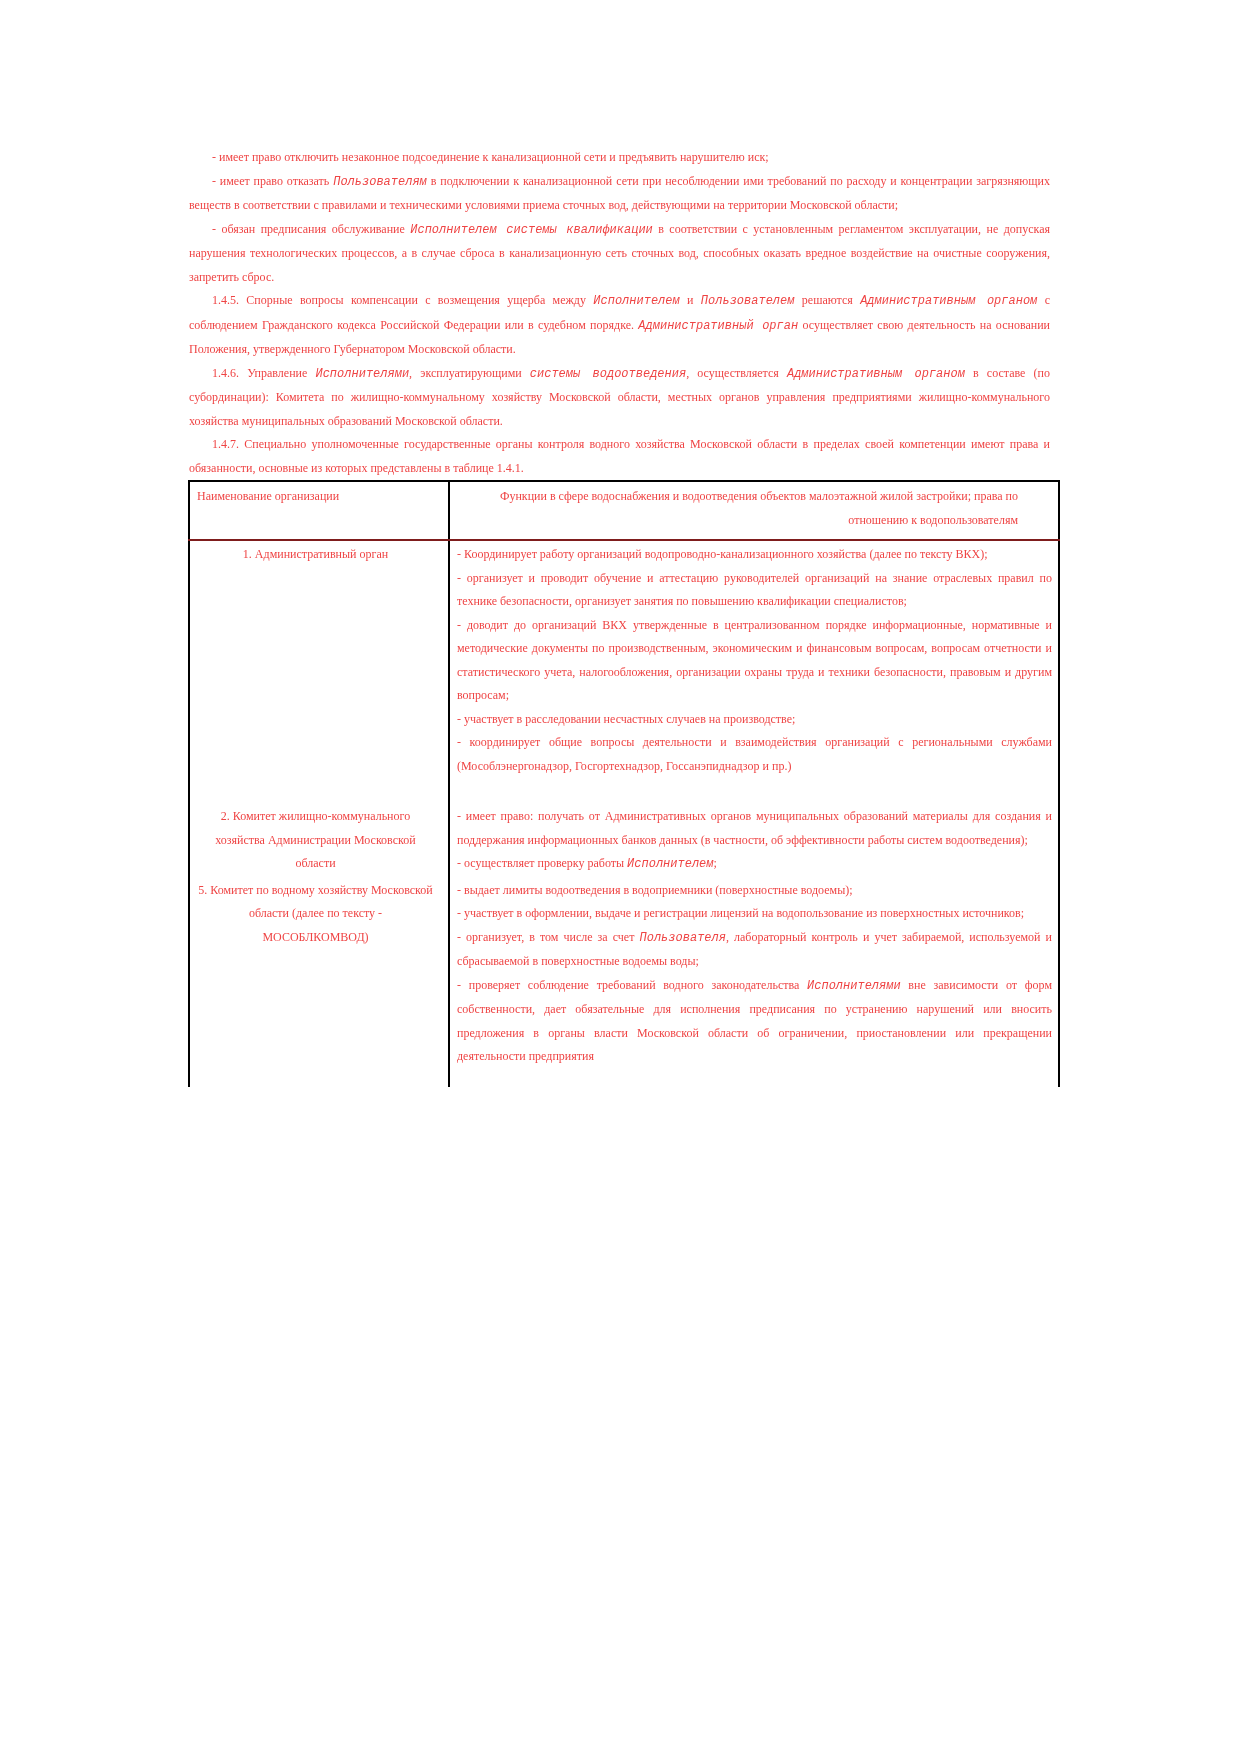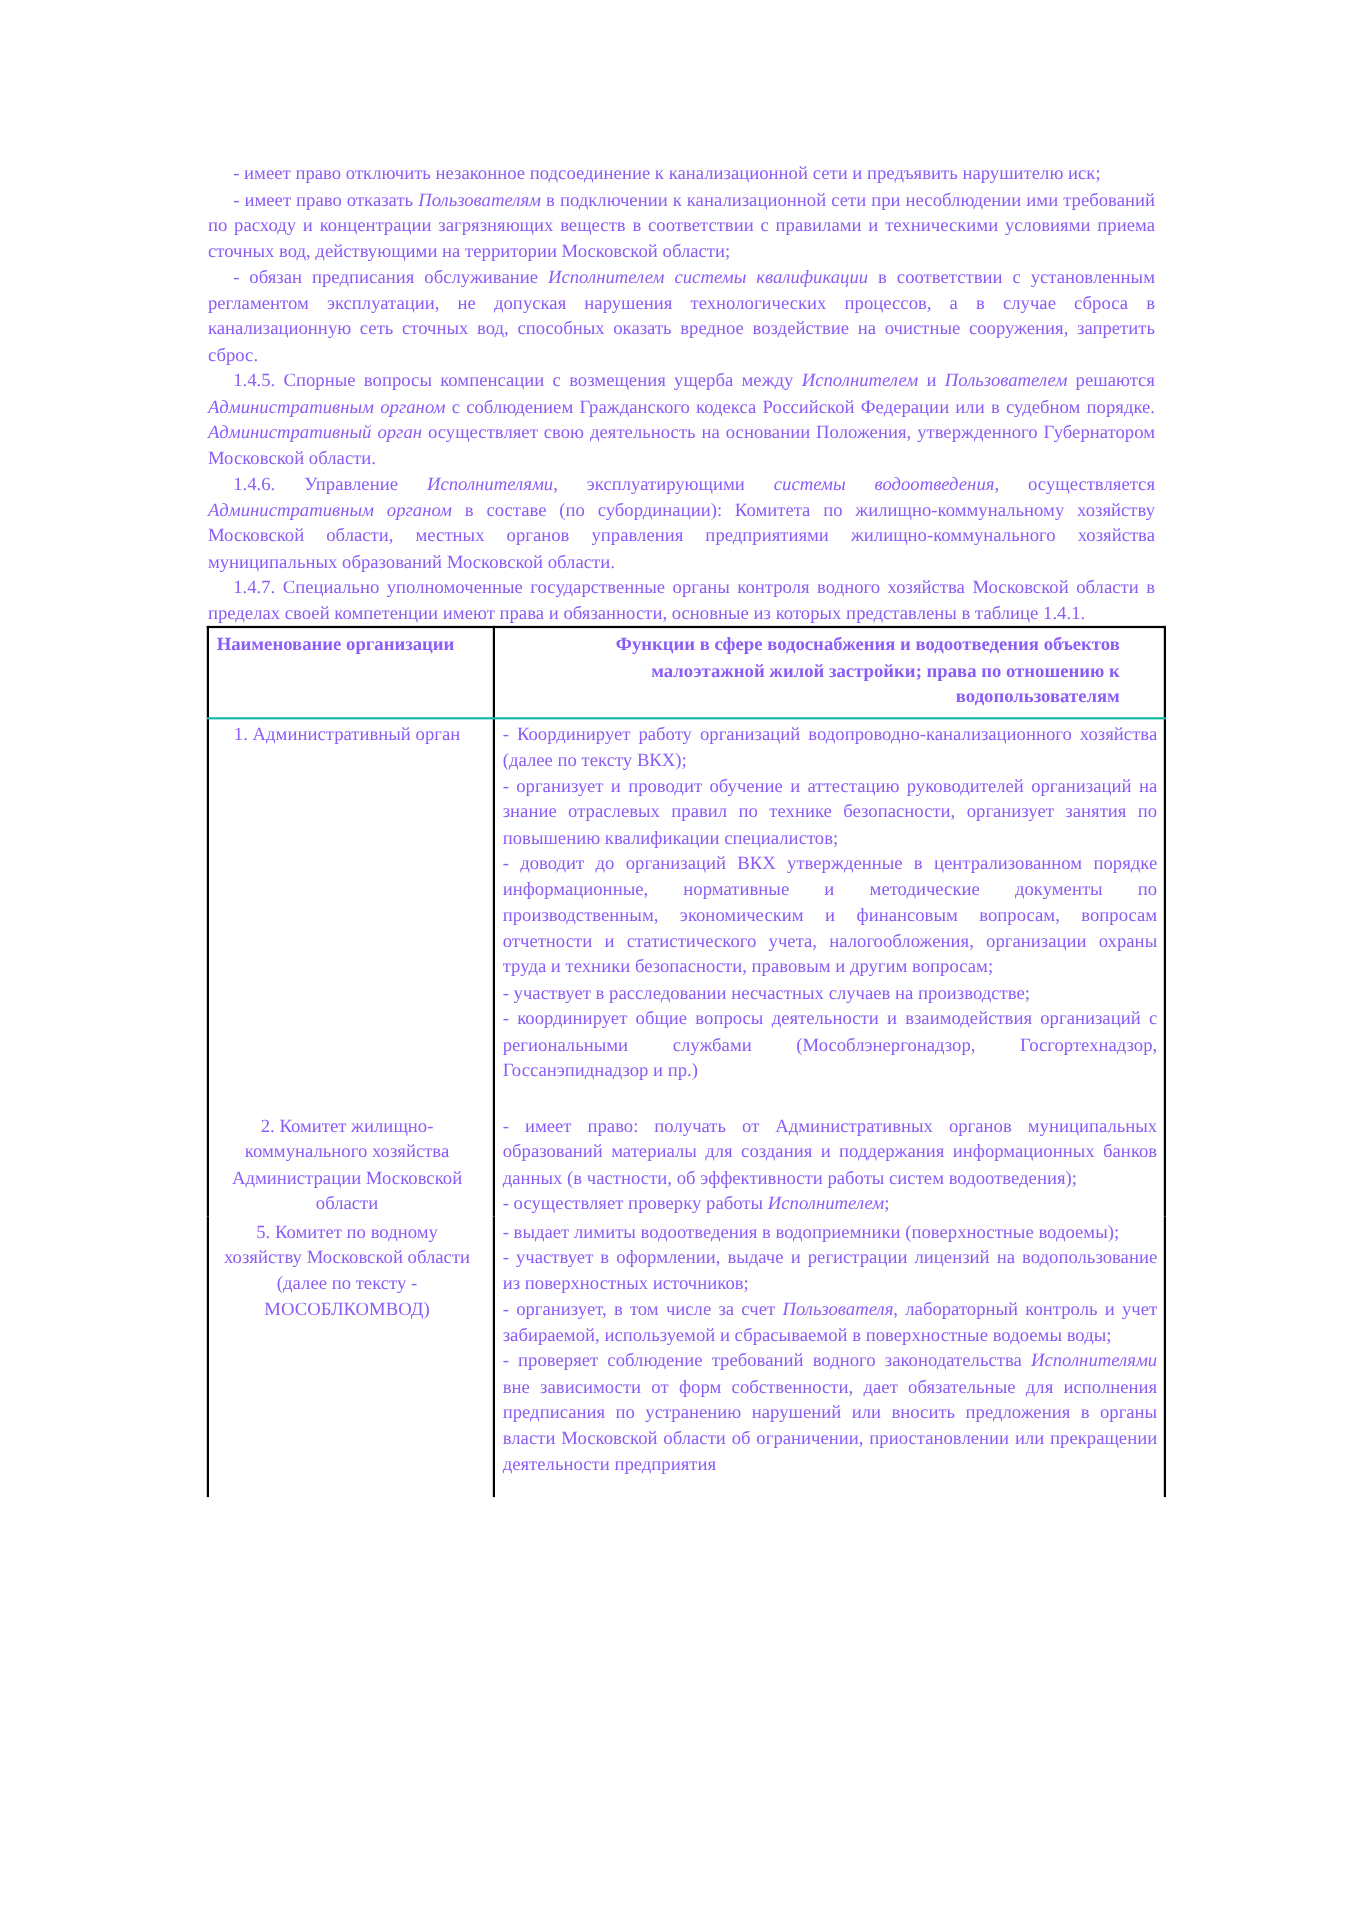--- a/index.html
+++ b/index.html
@@ -1,31 +1,31 @@
 <!DOCTYPE html>
 <html lang="ru"><head>
 <meta charset="utf-8">
 <style>
   html,body{margin:0;padding:0;background:#ffffff;}
   .page{
     position:relative;
     width:1240px;height:1498px;
-    background:#ffffff;color:#8b5cf6;
+    background:#ffffff;color:#ef4444;
     font-family:"Liberation Serif", "DejaVu Serif", serif;
-    font-size:17px;line-height:23.5px;
+    font-size:12px;line-height:23.5px;
     box-sizing:border-box;
     padding:146px 190px 0 189px;
     overflow:hidden;
   }
   .body-text p.para{
     margin:0;
     text-align:justify;
     text-indent:23px;
   }
-  .it{font-style:italic;}
+  .it{font-style:italic;font-family:Liberation Mono, monospace;}
   .caption{
     text-align:right;
     margin:4px 0 10px 0;
   }
   table.t{
     border-collapse:collapse;
     table-layout:fixed;
     width:870px;
     margin-left:-1px;
   }
@@ -34,24 +34,23 @@
   .t th,.t td{
     border-left:2px solid #000;
     border-right:2px solid #000;
     vertical-align:top;
     font-weight:normal;
     padding:2px 6px 0 7px;
     box-sizing:border-box;
   }
   .t thead th{
     border-top:2px solid #000;
-    border-bottom:2px solid #14b8a6;
+    border-bottom:2px solid #7f1d1d;
     padding-top:3px;
     padding-bottom:7px;
-    font-weight:bold;
   }
   .t th.h1{text-align:left;}
   .t th.h2{text-align:right;padding-left:40px;padding-right:40px;}
   .t td .cpara{margin:0;text-align:justify;}
   .t td.org{padding-right:14px;}
   .t td.org .cpara{text-align:center;}
   .t tr.r0 td{padding-bottom:25px;}
   .t tr.r2 td{padding-bottom:18px;border-bottom:none;}
 </style>
 </head>

